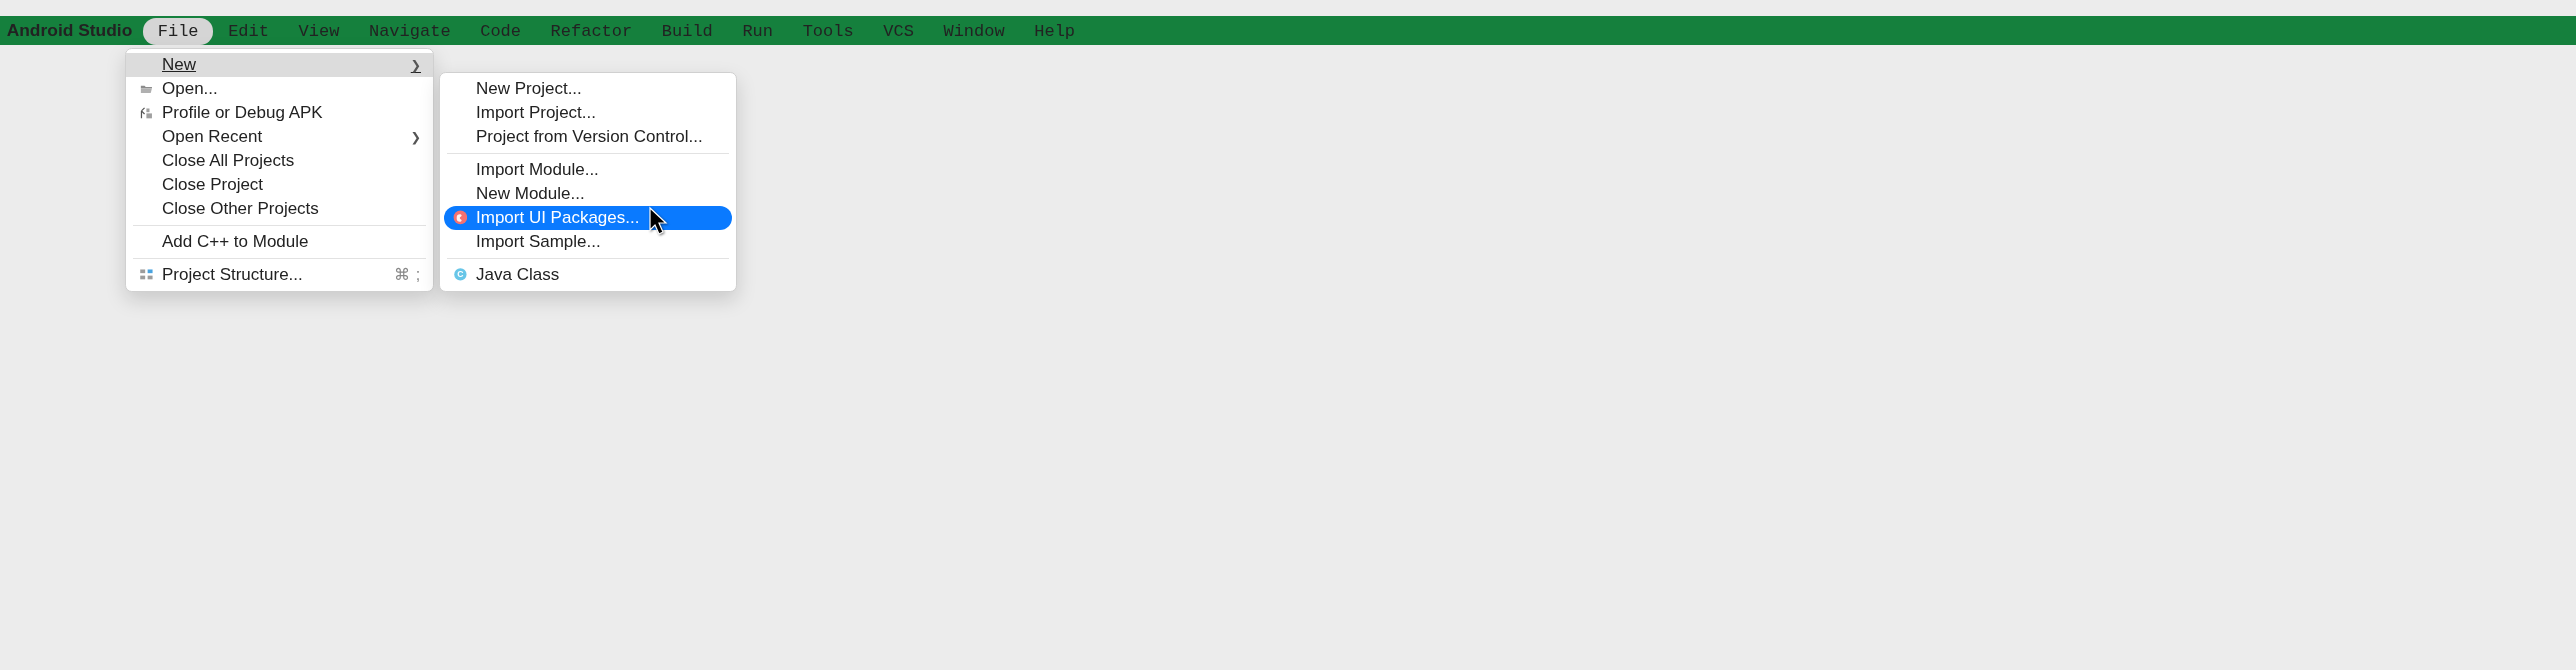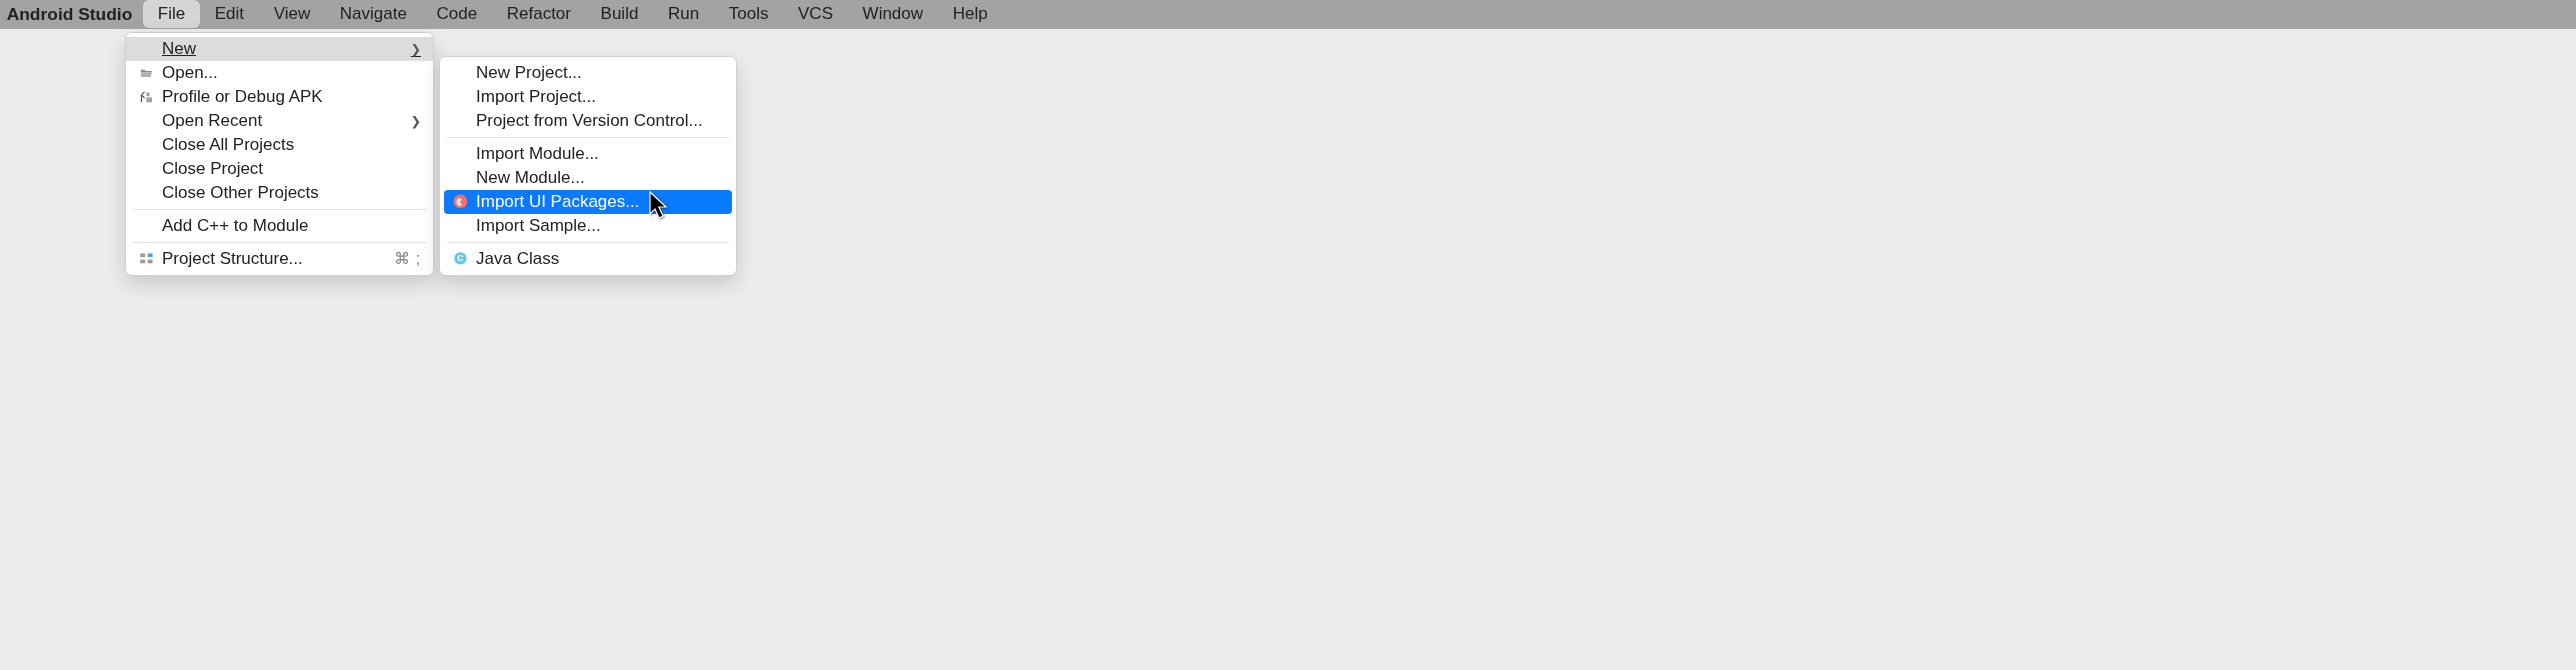--- a/index.html
+++ b/index.html
@@ -6,36 +6,38 @@
     body {
       font-family: -apple-system, "Helvetica Neue", Arial, sans-serif;
       background:#ececec;
       width:2576px; height:671px;
       overflow:hidden;
       font-size:17px;
       color:#222;
     }
     .menubar {
       display:flex;
-      align-items:center;
+      align-items:flex-end;
       height:29.5px;
-      background:#a3a3a3;
+      background:#15803d;
       padding:0 6.7px;
       border-bottom:0.7px solid #ececec;
+      margin-top:16px;
     }
     .app-name {
       font-weight:700;
       font-size:17.4px;
       padding:4px 10.7px 4px 0;
     }
     .mitem {
       padding:4px 14.8px;
-      border-radius:6px;
+      border-radius:13px;
       cursor:default;
       white-space:nowrap;
+      font-family:Liberation Mono, monospace;
     }
     .mitem.active { background:#d5d5d5; }
     .stage { position:relative; width:100%; height:calc(100% - 29.5px); }
     
     .menu {
       position:absolute;
       background:#fff;
       border:0.7px solid #d0d0d0;
       border-radius:6.7px;
       box-shadow:0 8px 20px rgba(0,0,0,0.15);
@@ -46,21 +48,21 @@
     .row {
       display:flex;
       align-items:center;
       height:24px;
       padding:0 12px;
       gap:8px;
       cursor:default;
       white-space:nowrap;
     }
     .row.hover { background:#dcdcdc;text-decoration:underline; }
-    .row.selected { background:#0a7aff; color:#fff; border-radius:4px; margin:0 4px; padding:0 8px; }
+    .row.selected { background:#0a7aff; color:#fff; border-radius:12px; margin:0 4px; padding:0 8px; }
     .row .lbl { flex:1; }
     .row .chev { font-family:Menlo, monospace; color:#555; }
     .row .sc { color:#888; font-size:16px; letter-spacing:0.7px; }
     .icon { width:16px; height:16px; display:inline-flex; align-items:center; justify-content:center; }
     .icon svg { width:14.8px; height:14.8px; display:block; }
     .sep { height:0.7px; background:#e2e2e2; margin:4px 6.7px; }
     .noicon { width:16px; }
     .cursor {
       position:absolute;
       left:648px; top:160px;

